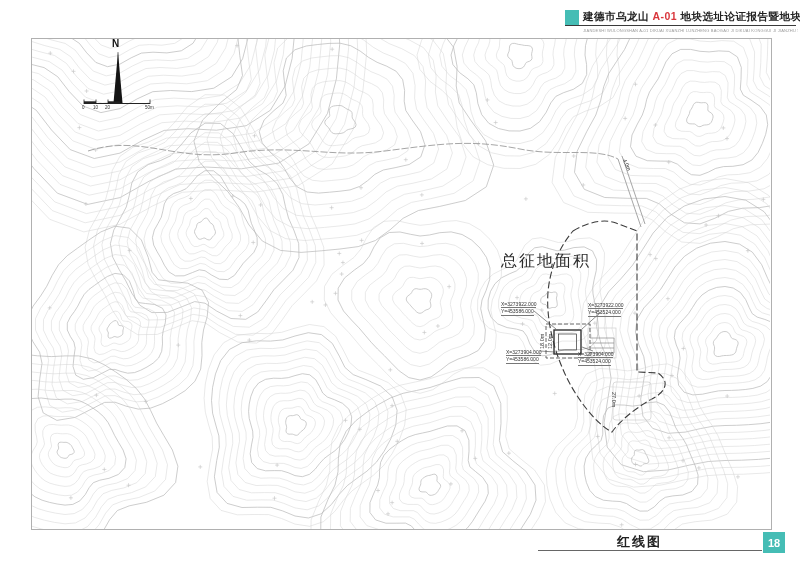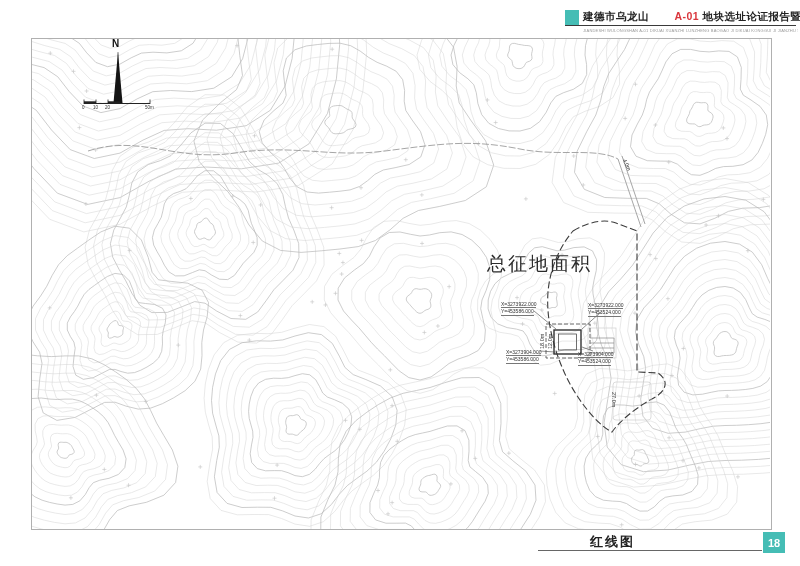--- a/index.html
+++ b/index.html
@@ -4,36 +4,36 @@
 <style>
   html,body{margin:0;padding:0;background:#e9e9e9;}
   .page{position:relative;width:800px;height:566px;background:#ffffff;overflow:hidden;
         font-family:"Liberation Sans","DejaVu Sans",sans-serif;}
   svg{position:absolute;left:0;top:0;}
 
   
   .hdr-square{position:absolute;left:565px;top:10px;width:14px;height:15px;background:#45BDB5;}
   .hdr-title{position:absolute;left:583px;top:10px;width:215px;font-size:10.5px;font-weight:bold;
              color:#222;letter-spacing:0.5px;white-space:nowrap;}
-  .hdr-title .code{color:#D9363C;margin-left:22px;}
+  .hdr-title .code{color:#D9363C;}
   .hdr-rule{position:absolute;left:565px;top:25px;width:231px;border-top:1.6px solid #3a3a3a;}
   .hdr-sub{position:absolute;left:583px;top:28px;width:215px;font-size:4px;color:#9a9a9a;
            letter-spacing:0.2px;white-space:nowrap;overflow:hidden;}
 
   
   .north-n{position:absolute;left:112px;top:38px;font-size:10px;font-weight:bold;color:#111;}
   .sb-lbl{position:absolute;top:105px;font-size:4.5px;color:#333;}
-  .anno1{position:absolute;left:487px;top:251px;font-size:19px;color:#2b2b2b;letter-spacing:2px;}
+  .anno1{position:absolute;left:501px;top:251px;font-size:16px;color:#2b2b2b;letter-spacing:2px;}
   .anno2{position:absolute;left:478px;top:273px;font-size:16px;color:#2b2b2b;letter-spacing:1px;}
   .coord{position:absolute;font-size:5px;line-height:1.25;color:#333;white-space:nowrap;}
   .coord span{display:inline-block;border-bottom:0.5px solid #777;}
   .dim-v{position:absolute;font-size:5.5px;color:#333;white-space:nowrap;transform-origin:left top;}
 
   
-  .ftr-label{position:absolute;left:590px;top:533px;width:72px;font-size:13px;
+  .ftr-label{position:absolute;left:590px;top:533px;width:72px;text-align:right;font-size:13px;
              font-weight:bold;color:#222;letter-spacing:2px;}
   .ftr-rule{position:absolute;left:538px;top:550px;width:224px;border-top:1.5px solid #666;}
   .ftr-page{position:absolute;left:763px;top:532px;width:22px;height:21px;background:#45BDB5;
             color:#fff;font-size:11px;font-weight:bold;display:flex;align-items:center;
             justify-content:center;}
 </style>
 </head>
 <body>
 
 <div class="page">

